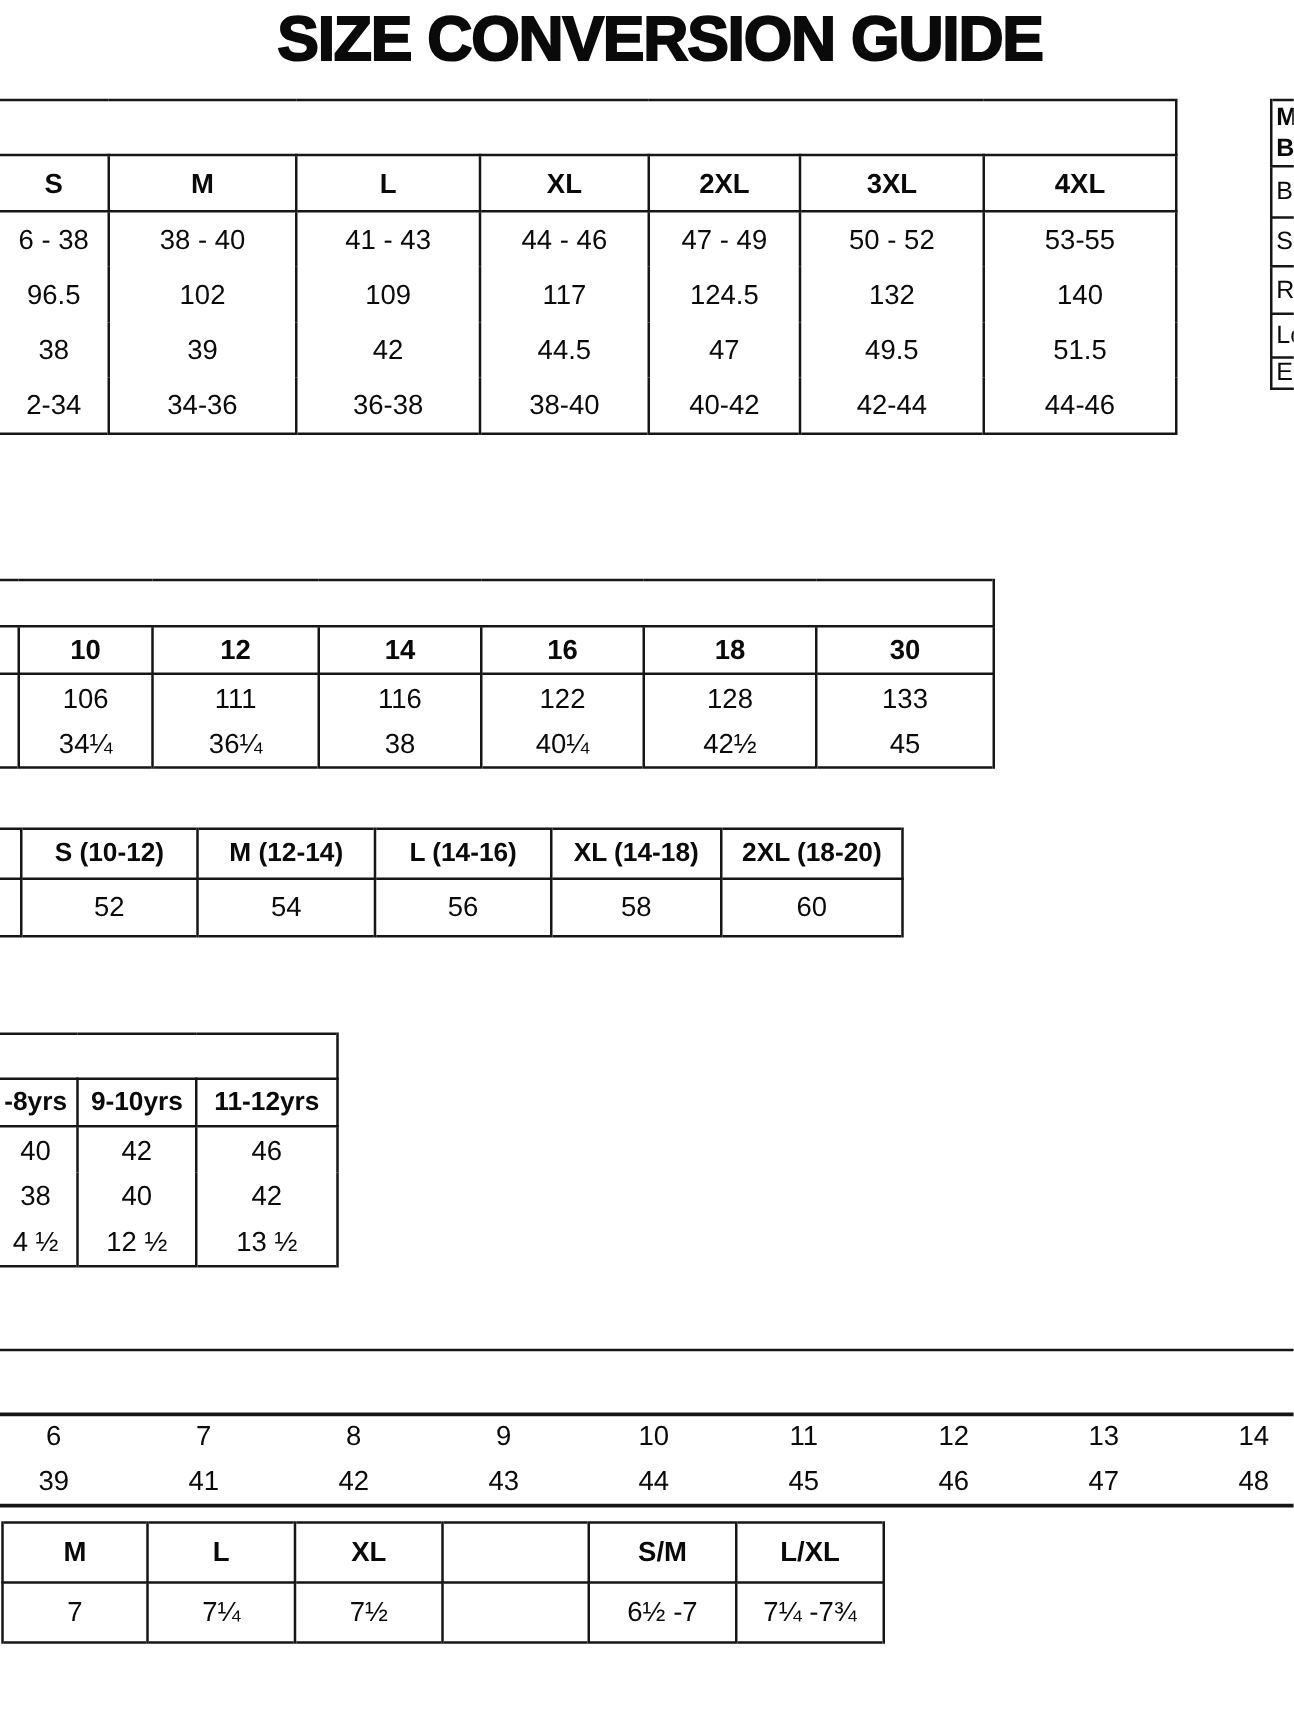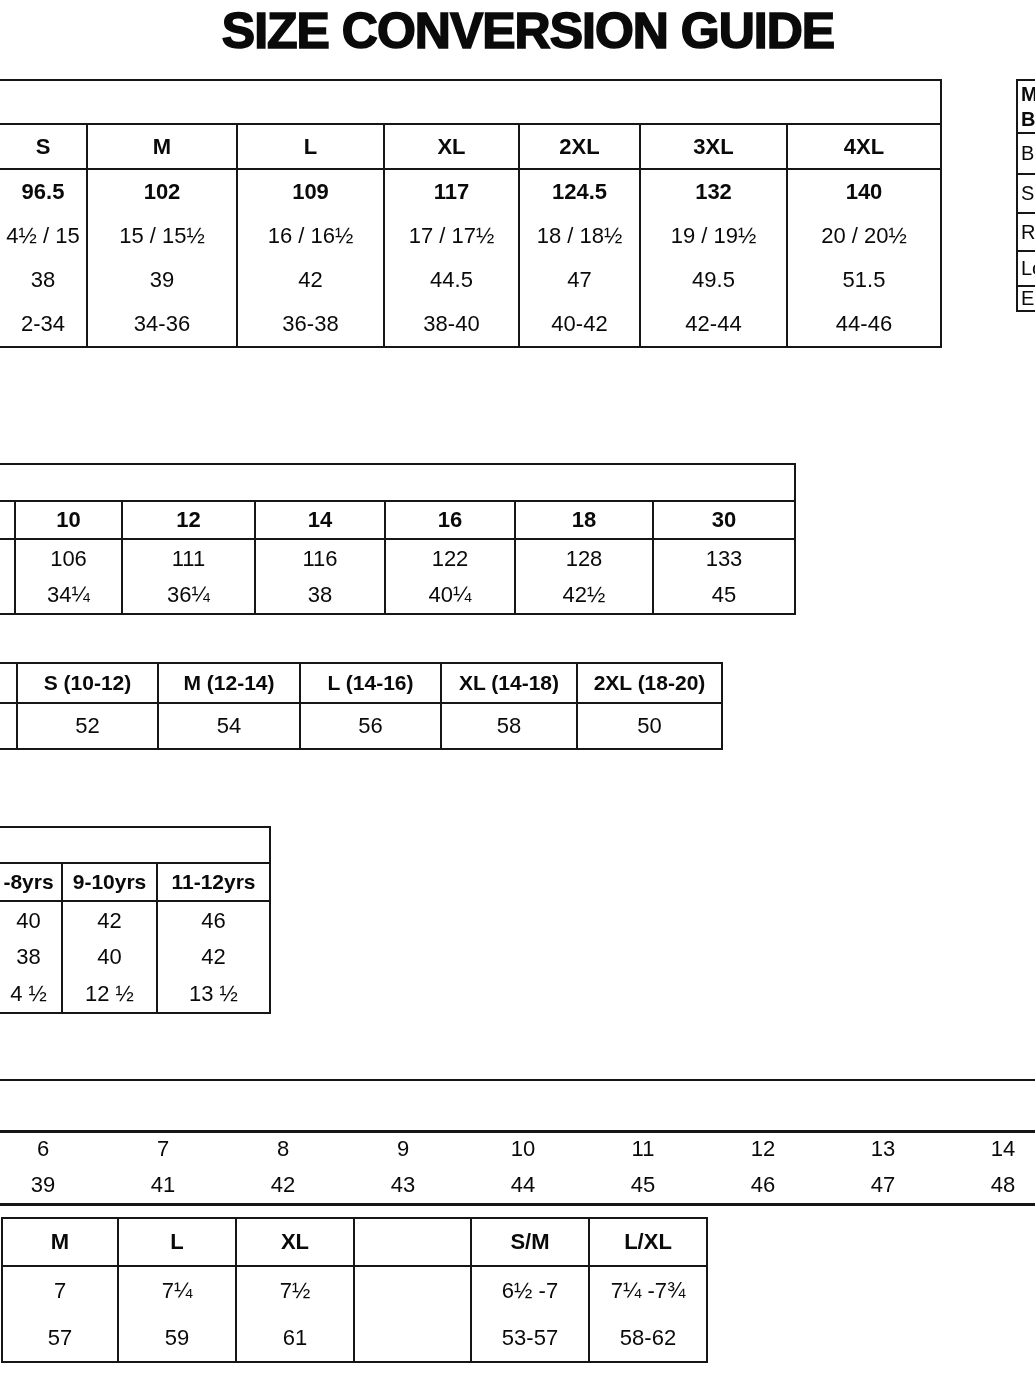--- a/index.html
+++ b/index.html
@@ -54,39 +54,39 @@
         </tr>
         <tr class="head" style="height: 45px;">
           <td>S</td>
           <td>M</td>
           <td>L</td>
           <td>XL</td>
           <td>2XL</td>
           <td>3XL</td>
           <td>4XL</td>
         </tr>
-        <tr class="body" style="height: 44.4px; font-weight: bold;">
+        <tr class="body" style="height: 44.4px;">
+          <td>6 - 38</td>
+          <td>38 - 40</td>
+          <td>41 - 43</td>
+          <td>44 - 46</td>
+          <td>47 - 49</td>
+          <td>50 - 52</td>
+          <td>53-55</td>
+        </tr>
+        <tr class="body" style="height: 44.4px;">
           <td>96.5</td>
           <td>102</td>
           <td>109</td>
           <td>117</td>
           <td>124.5</td>
           <td>132</td>
           <td>140</td>
         </tr>
         <tr class="body" style="height: 44.4px;">
-          <td>4½ / 15</td>
-          <td>15 / 15½</td>
-          <td>16 / 16½</td>
-          <td>17 / 17½</td>
-          <td>18 / 18½</td>
-          <td>19 / 19½</td>
-          <td>20 / 20½</td>
-        </tr>
-        <tr class="body" style="height: 44.4px;">
           <td>38</td>
           <td>39</td>
           <td>42</td>
           <td>44.5</td>
           <td>47</td>
           <td>49.5</td>
           <td>51.5</td>
         </tr>
         <tr class="body" style="height: 44.4px;">
           <td>2-34</td>
@@ -191,21 +191,21 @@
           <td>L (14-16)</td>
           <td>XL (14-18)</td>
           <td>2XL (18-20)</td>
         </tr>
         <tr class="body" style="height: 46px;">
           <td></td>
           <td>52</td>
           <td>54</td>
           <td>56</td>
           <td>58</td>
-          <td>50</td>
+          <td>60</td>
         </tr>
       </tbody>
     </table>
   </div>
 <div id="t-kids" class="tblwrap" style="left:0;top:826px">
     <table class="g cutleft">
       <colgroup>
         <col style="width: 62px;">
         <col style="width: 95px;">
         <col style="width: 113px;">
@@ -284,23 +284,15 @@
           <td>L/XL</td>
         </tr>
         <tr class="body" style="height: 48px;">
           <td>7</td>
           <td>7¼</td>
           <td>7½</td>
           <td></td>
           <td>6½ -7</td>
           <td>7¼ -7¾</td>
         </tr>
-        <tr class="body" style="height: 48px;">
-          <td>57</td>
-          <td>59</td>
-          <td>61</td>
-          <td></td>
-          <td>53-57</td>
-          <td>58-62</td>
-        </tr>
       </tbody>
     </table>
   </div>
 
 </body></html>

